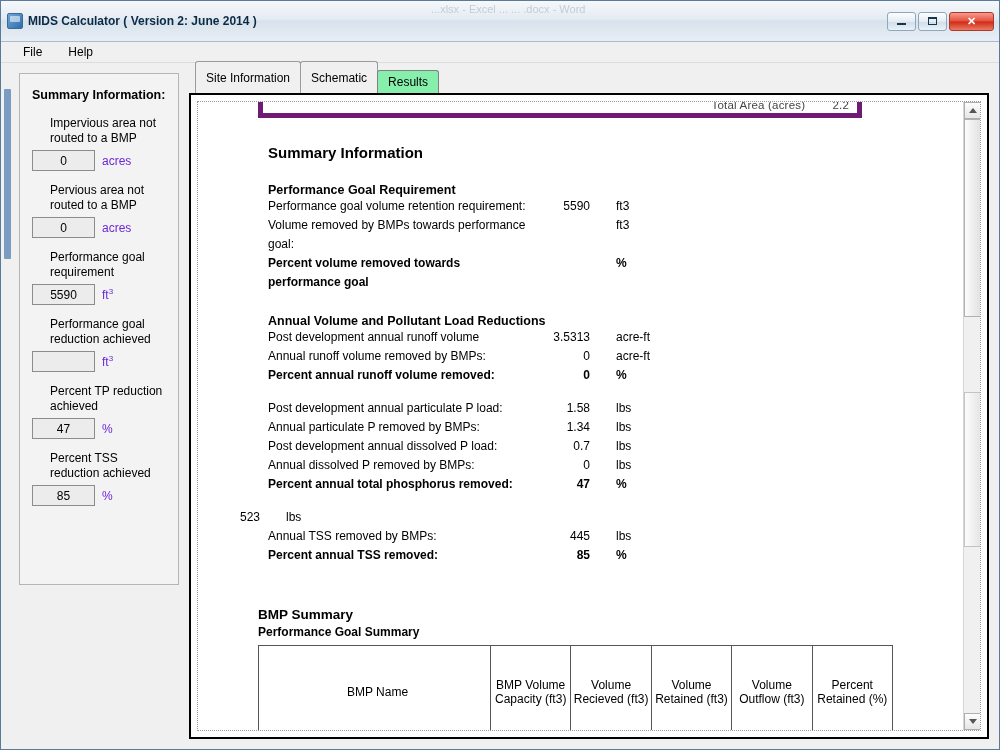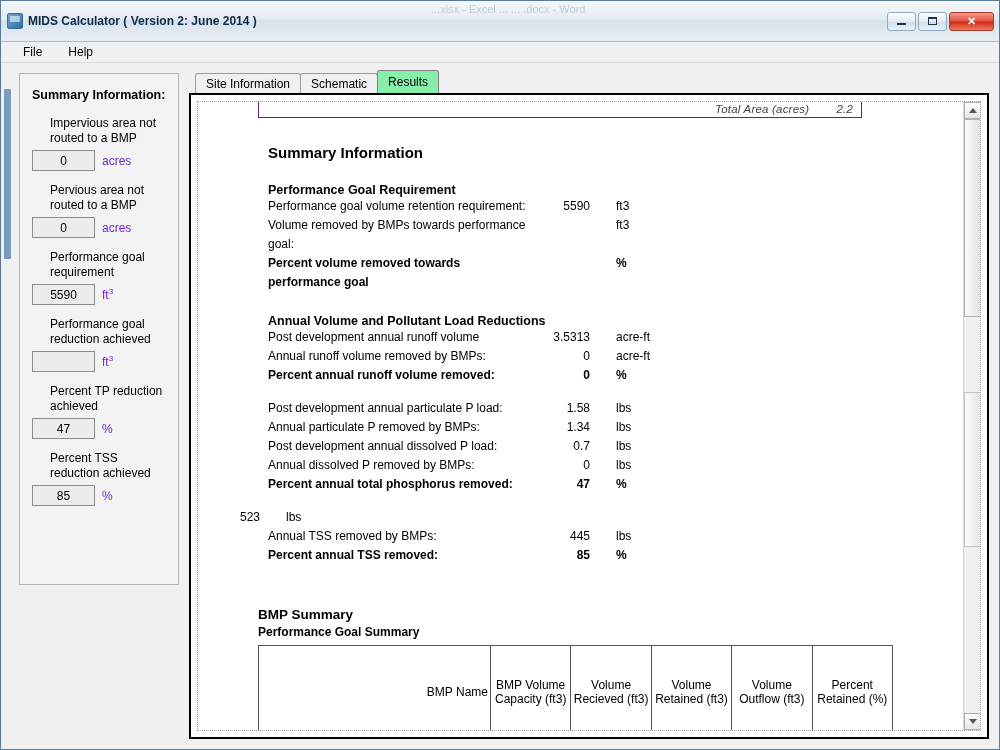--- a/index.html
+++ b/index.html
@@ -156,21 +156,21 @@
     min-width: 0;
   }
   .tabstrip {
     display: flex;
     align-items: flex-end;
     height: 22px;
     padding-left: 6px;
     gap: 0;
   }
   .tab {
-    height: 20px;
+    height: 32px;
     padding: 0 10px;
     display: flex; align-items: center;
     font-size: 12px;
     background: #f0f0f0;
     border: 1px solid #9b9b9b;
     border-bottom: none;
     border-radius: 3px 3px 0 0;
     margin-right: -1px;
     color: #000;
   }
@@ -200,23 +200,22 @@
     position: absolute;
     left: 0; right: 18px; top: 0; bottom: 0;
     overflow: hidden;
     padding: 0 0 0 0;
   }
   
   .clip-table {
     position: absolute;
     left: 60px; top: -14px;
     width: 604px; height: 30px;
-    border: 1px solid #701a75;
+    border: 5px solid #701a75;
     background: #fff;
-    font-style: italic;
   }
   .clip-table .ct-txt {
     position: absolute;
     right: 8px; bottom: 2px;
     font-size: 11.5px;
     color: #444;
     letter-spacing: .2px;
   }
   .content {
     position: absolute;
@@ -269,21 +268,21 @@
     height: 92px;
     font-size: 12px;
     font-weight: normal;
     text-align: center;
     vertical-align: middle;
     padding: 2px;
     color: #000;
   }
   table.bmp th.name {
     width: 232px;
-    text-align: right;
+    text-align: center;
     padding-left: 8px;
   }
   
   .vscroll {
     position: absolute;
     right: 0; top: 0; bottom: 0;
     width: 17px;
     background: #f0f0f0;
     border-left: 1px solid #d6d6d6;
   }

